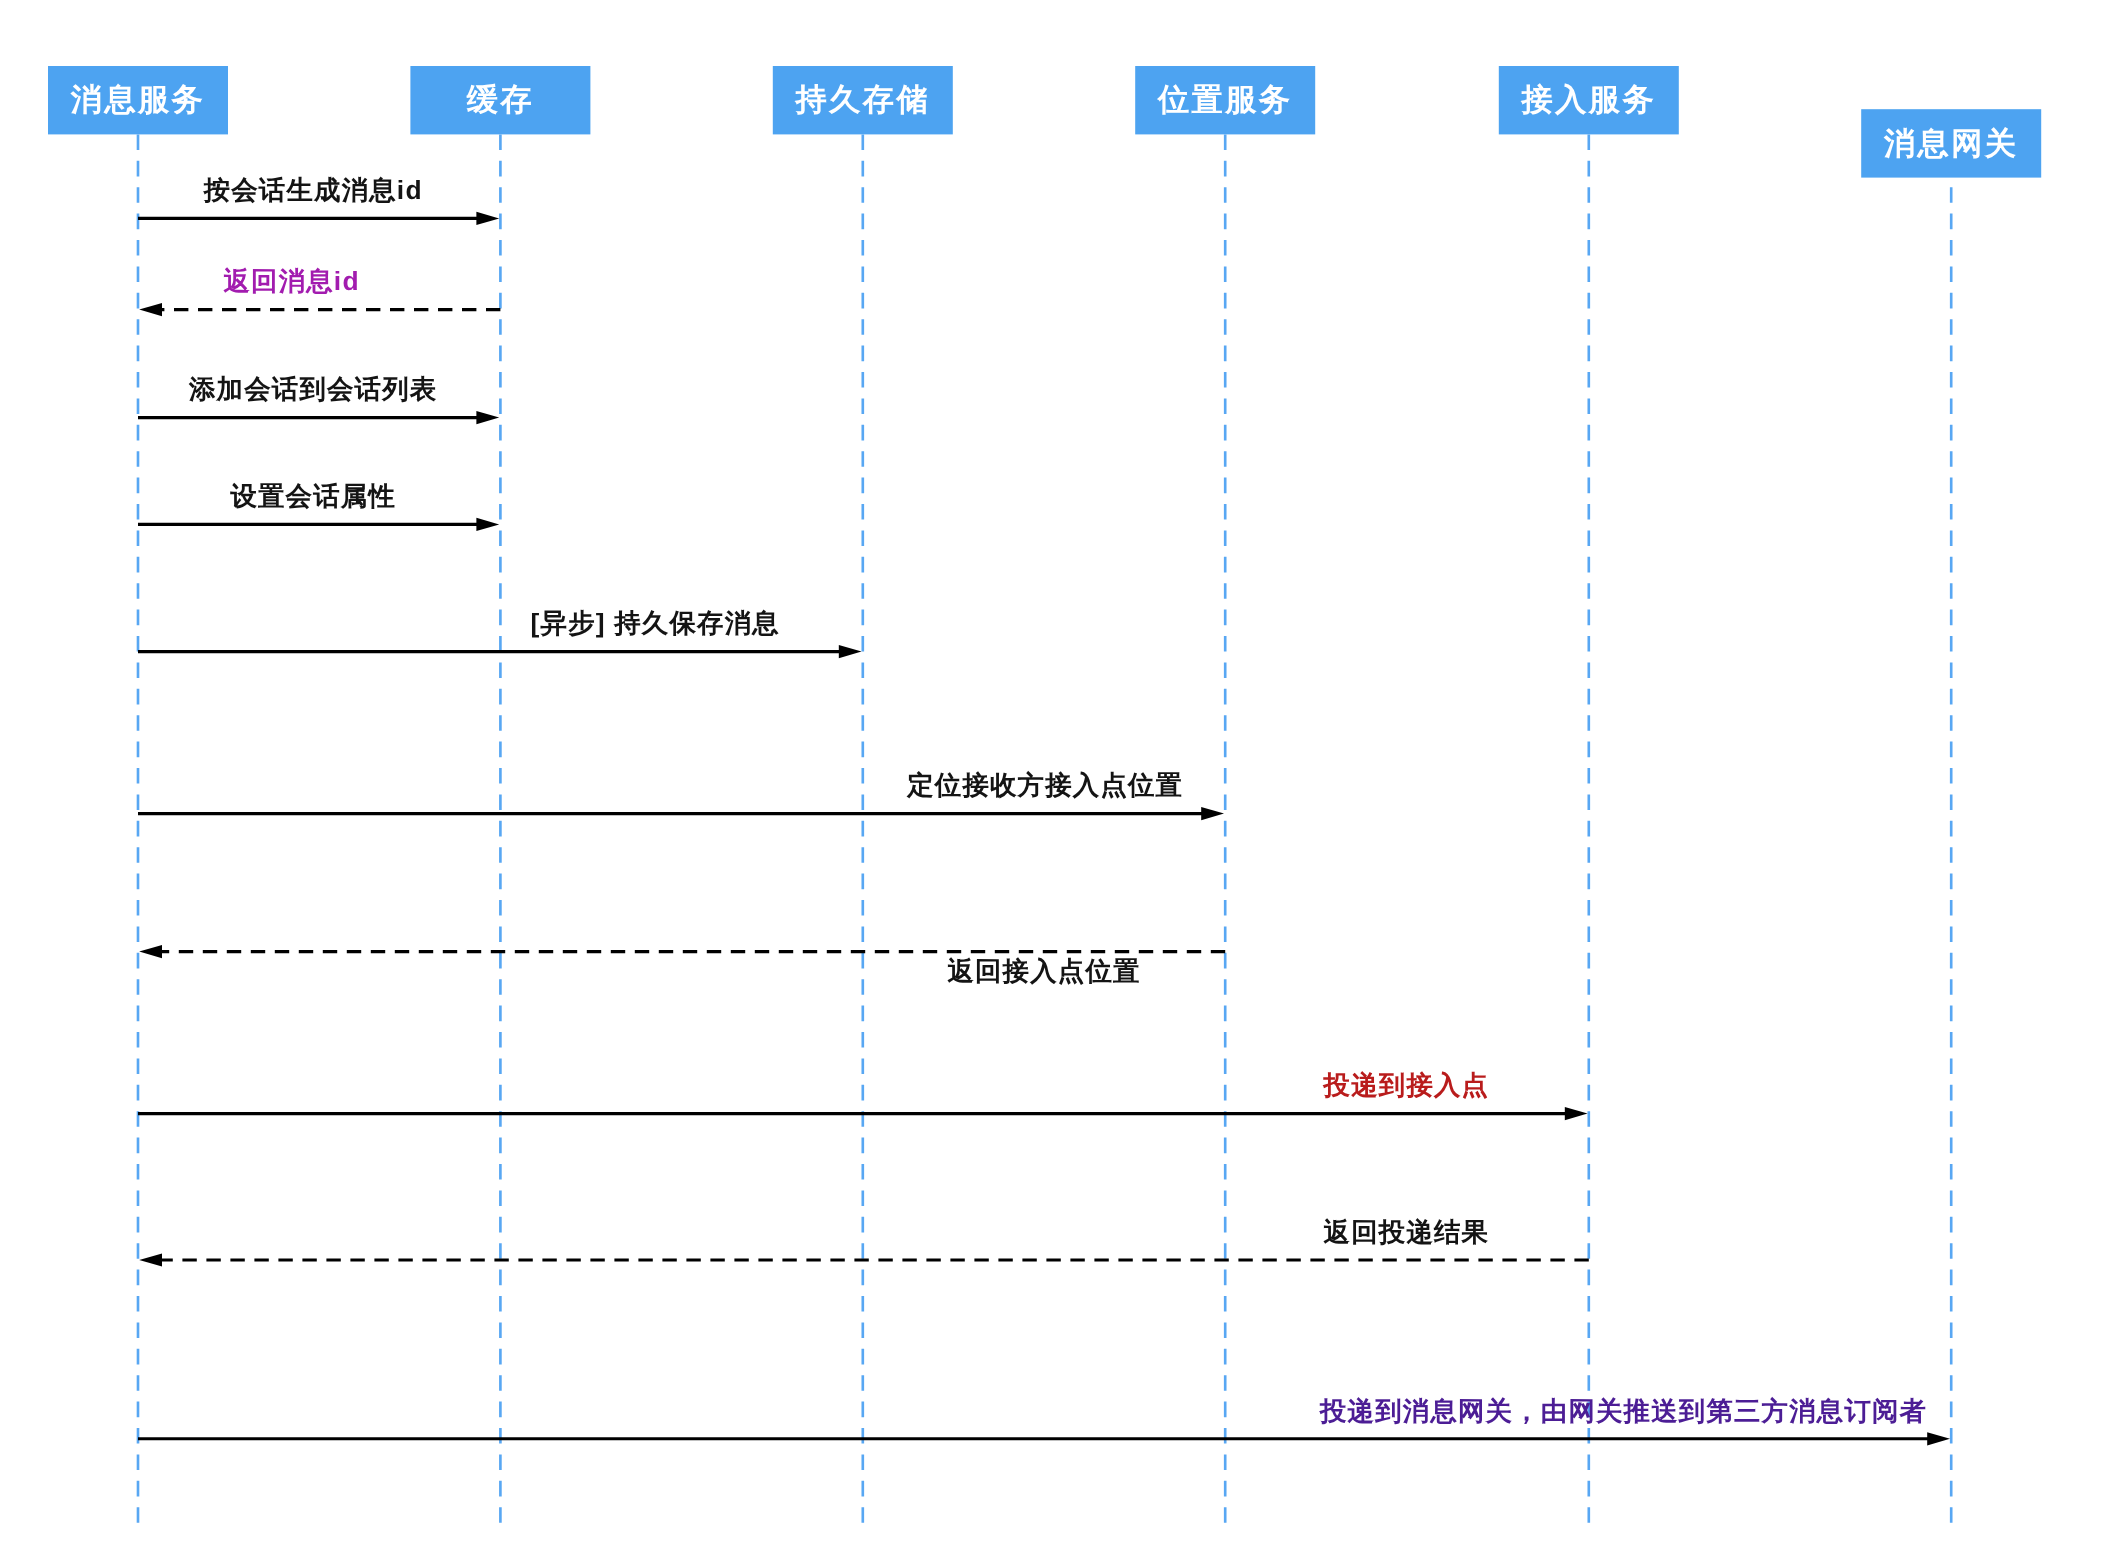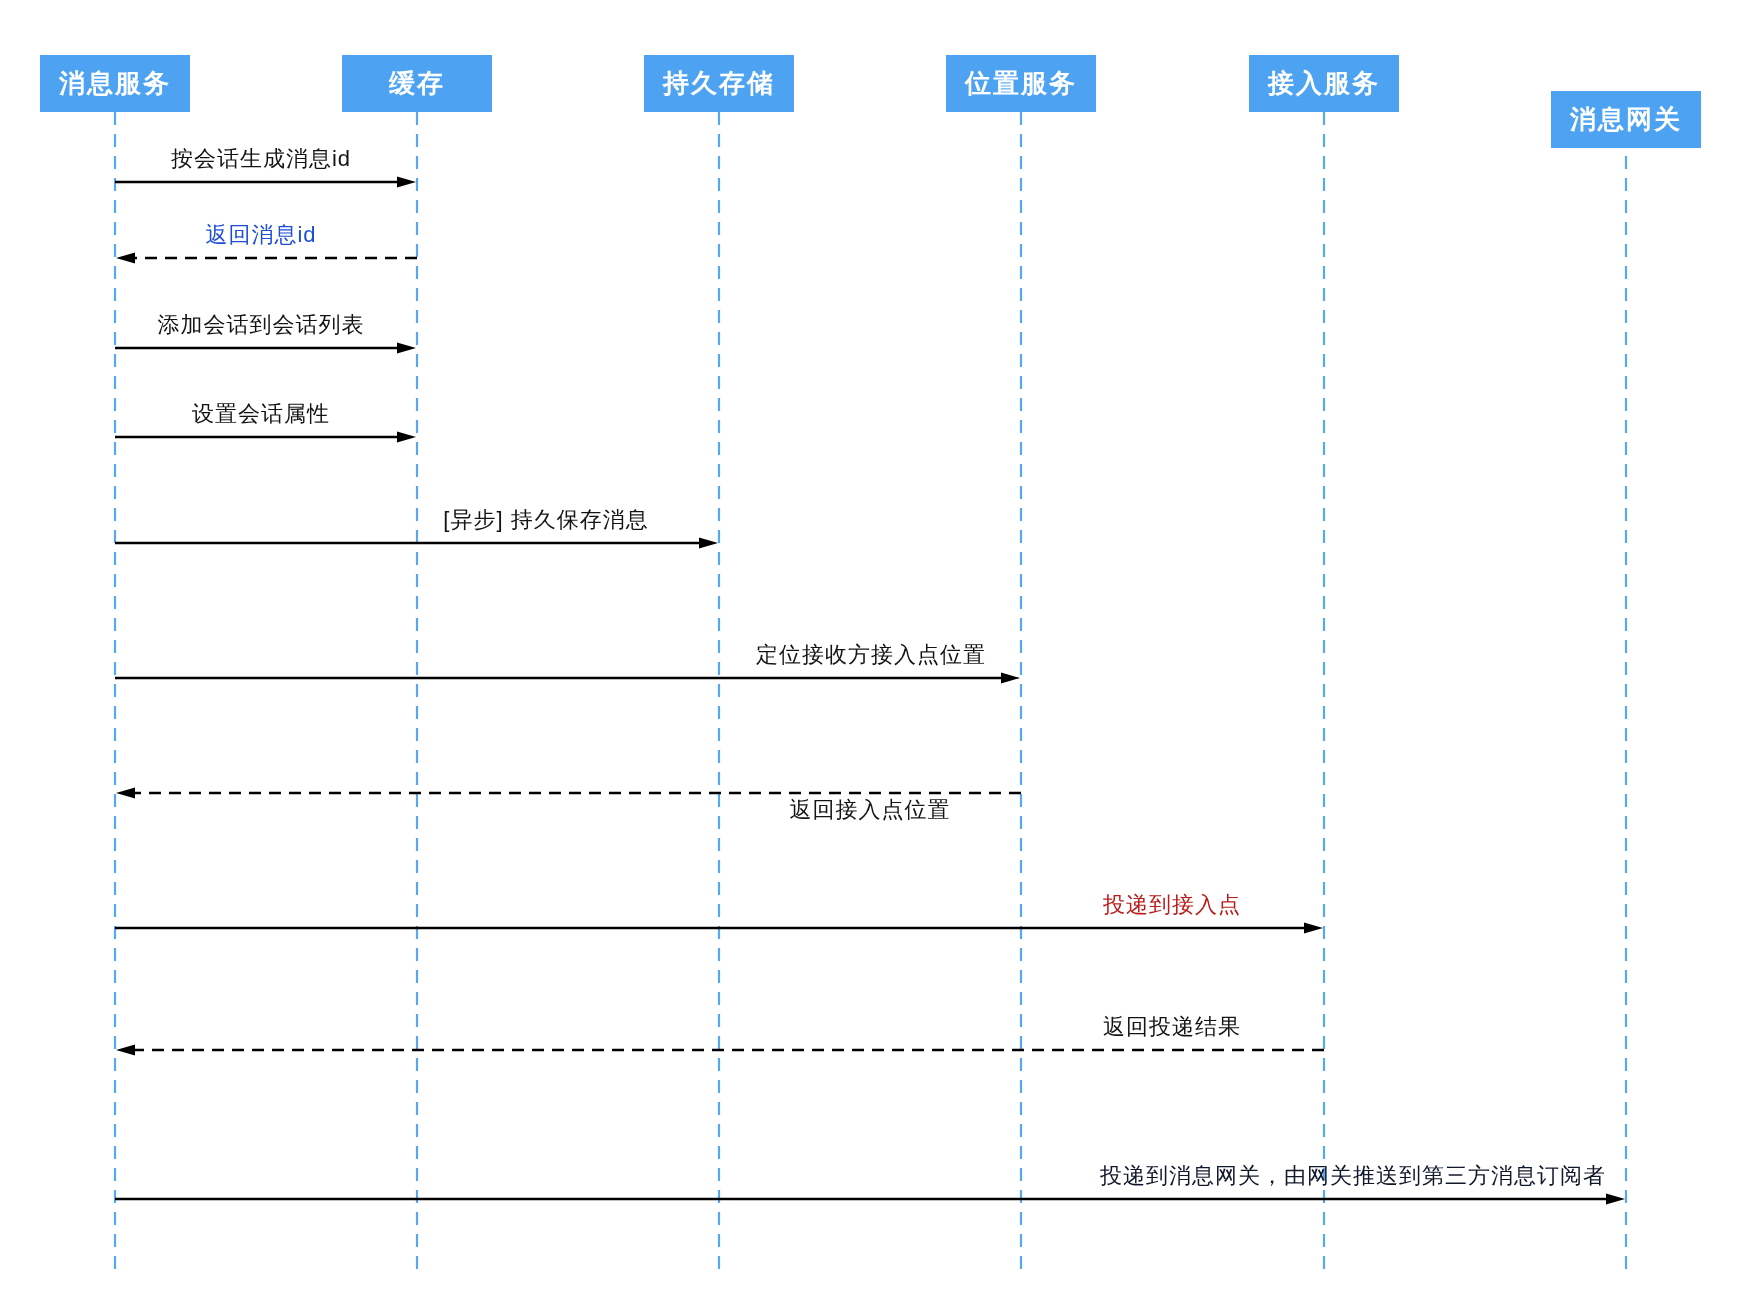--- a/index.html
+++ b/index.html
@@ -31,20 +31,21 @@
     white-space: nowrap;
   }
   .msg-label {
     position: absolute;
     transform: translateX(-50%);
     font-size: 22px;
     line-height: 26px;
     letter-spacing: 1px;
     white-space: nowrap;
     text-align: center;
+    font-weight: bold;
   }
 </style>
 </head>
 <body>
 
 <div class="stage" style="width: 1760px; height: 1300px; background: rgb(255, 255, 255);">
   <svg class="layer" id="lines-layer" xmlns="http://www.w3.org/2000/svg" viewBox="0 0 1760 1300">
       <line x1="115" y1="112" x2="115" y2="1275" stroke="#58A7F3" stroke-width="2.2" stroke-dasharray="13,9"></line>
       <line x1="417" y1="112" x2="417" y2="1275" stroke="#58A7F3" stroke-width="2.2" stroke-dasharray="13,9"></line>
       <line x1="719" y1="112" x2="719" y2="1275" stroke="#58A7F3" stroke-width="2.2" stroke-dasharray="13,9"></line>
@@ -85,23 +86,23 @@
       <div class="participant" style="left: 946px; top: 55px; width: 150px; height: 57px; background: rgb(77, 163, 241); color: rgb(255, 255, 255);">
         <span>位置服务</span>
       </div>
       <div class="participant" style="left: 1249px; top: 55px; width: 150px; height: 57px; background: rgb(77, 163, 241); color: rgb(255, 255, 255);">
         <span>接入服务</span>
       </div>
       <div class="participant" style="left: 1551px; top: 55px; width: 150px; height: 57px; background: rgb(77, 163, 241); color: rgb(255, 255, 255); margin-top: 36px;">
         <span>消息网关</span>
       </div>
       <div class="msg-label" style="left: 261px; top: 146px; color: rgb(20, 20, 20);">按会话生成消息id</div>
-      <div class="msg-label" style="left: 261px; top: 222px; color: #1d4ed8;">返回消息id</div>
+      <div class="msg-label" style="left: 243px; top: 222px; color: #a21caf;">返回消息id</div>
       <div class="msg-label" style="left: 261px; top: 312px; color: rgb(20, 20, 20);">添加会话到会话列表</div>
       <div class="msg-label" style="left: 261px; top: 401px; color: rgb(20, 20, 20);">设置会话属性</div>
       <div class="msg-label" style="left: 546px; top: 507px; color: rgb(20, 20, 20);">[异步] 持久保存消息</div>
       <div class="msg-label" style="left: 871px; top: 642px; color: rgb(20, 20, 20);">定位接收方接入点位置</div>
       <div class="msg-label" style="left: 870px; top: 757px; color: rgb(20, 20, 20); margin-top: 40px;">返回接入点位置</div>
       <div class="msg-label" style="left: 1172px; top: 892px; color: #b91c1c;">投递到接入点</div>
       <div class="msg-label" style="left: 1172px; top: 1014px; color: rgb(20, 20, 20);">返回投递结果</div>
-      <div class="msg-label" style="left: 1353px; top: 1163px; color: #0f172a;">投递到消息网关，由网关推送到第三方消息订阅者</div>
+      <div class="msg-label" style="left: 1353px; top: 1163px; color: #4c1d95;">投递到消息网关，由网关推送到第三方消息订阅者</div>
     </div>
 </div>
 
 </body></html>

